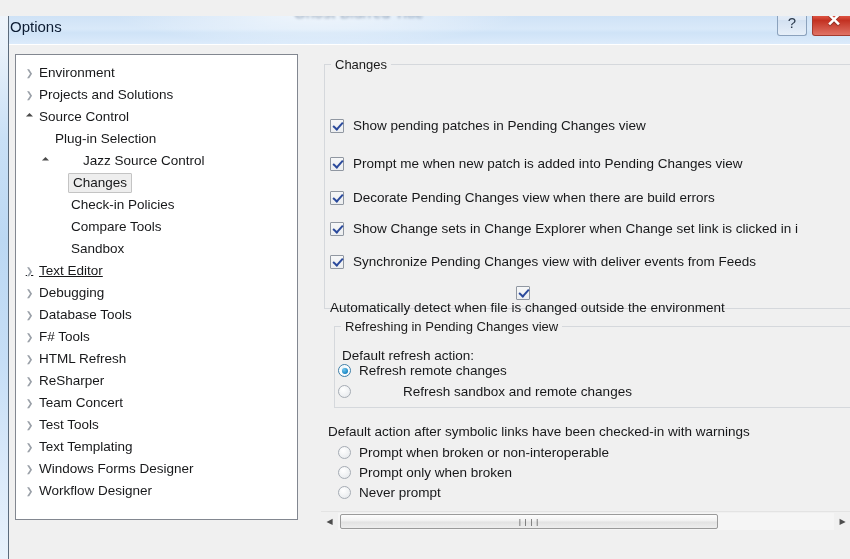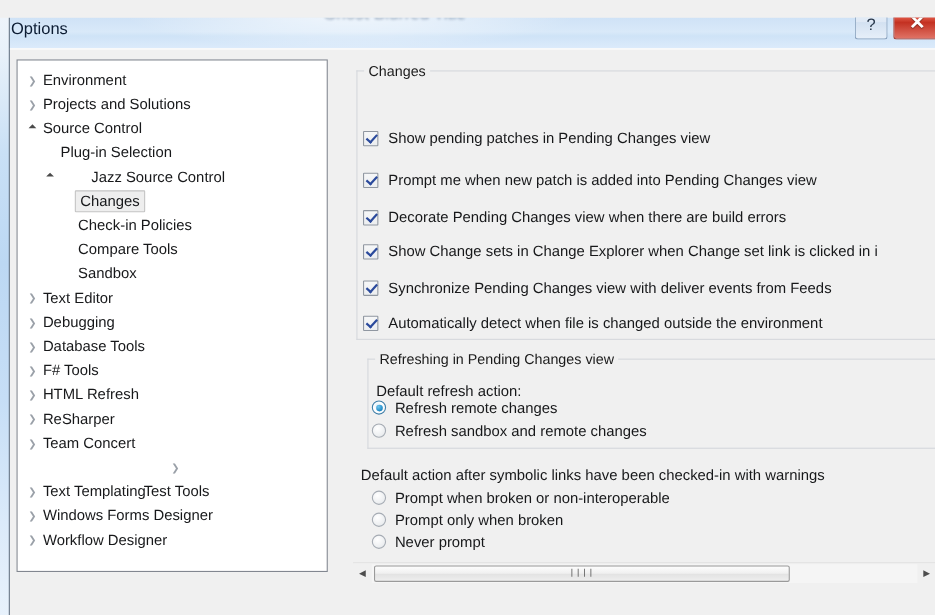--- a/index.html
+++ b/index.html
@@ -386,21 +386,21 @@
             <span class="tree-label">Check-in Policies</span>
           </div>
           <div class="tree-item" style="padding-left: 38px;">
             <span class="tw leaf"></span>
             <span class="tree-label">Compare Tools</span>
           </div>
           <div class="tree-item" style="padding-left: 38px;">
             <span class="tw leaf"></span>
             <span class="tree-label">Sandbox</span>
           </div>
-          <div class="tree-item" style="padding-left: 6px;">
+          <div class="tree-item" style="padding-left: 6px; text-decoration: underline;">
             <span class="tw collapsed"></span>
             <span class="tree-label">Text Editor</span>
           </div>
           <div class="tree-item" style="padding-left: 6px;">
             <span class="tw collapsed"></span>
             <span class="tree-label">Debugging</span>
           </div>
           <div class="tree-item" style="padding-left: 6px;">
             <span class="tw collapsed"></span>
             <span class="tree-label">Database Tools</span>
@@ -414,21 +414,21 @@
             <span class="tree-label">HTML Refresh</span>
           </div>
           <div class="tree-item" style="padding-left: 6px;">
             <span class="tw collapsed"></span>
             <span class="tree-label">ReSharper</span>
           </div>
           <div class="tree-item" style="padding-left: 6px;">
             <span class="tw collapsed"></span>
             <span class="tree-label">Team Concert</span>
           </div>
-          <div class="tree-item" style="padding-left: 6px; flex-direction: column;">
+          <div class="tree-item" style="padding-left: 6px;">
             <span class="tw collapsed"></span>
             <span class="tree-label">Test Tools</span>
           </div>
           <div class="tree-item" style="padding-left: 6px;">
             <span class="tw collapsed"></span>
             <span class="tree-label">Text Templating</span>
           </div>
           <div class="tree-item" style="padding-left: 6px;">
             <span class="tw collapsed"></span>
             <span class="tree-label">Windows Forms Designer</span>
@@ -459,36 +459,36 @@
             <span>Decorate Pending Changes view when there are build errors</span>
           </div>
           <div class="check-row" style="left: 18px; top: 167px;">
             <span class="cb checked"></span>
             <span>Show Change sets in Change Explorer when Change set link is clicked in i</span>
           </div>
           <div class="check-row" style="left: 18px; top: 200px;">
             <span class="cb checked"></span>
             <span>Synchronize Pending Changes view with deliver events from Feeds</span>
           </div>
-          <div class="check-row" style="left: 18px; top: 232px;">
+          <div class="check-row" style="left: 18px; top: 232px; flex-direction: column;">
             <span class="cb checked"></span>
             <span>Automatically detect when file is changed outside the environment</span>
           </div>
         </div>
 
       <div class="groupbox" id="gb-refresh">
         <div class="gb-title">Refreshing in Pending Changes view</div>
       </div>
       <div class="plain-label" id="refresh-sublabel" style="left:30px; top:294px;">Default refresh action:</div>
       <div id="refresh-radio-host">
           <div class="radio-row" style="left: 26px; top: 309px;">
             <span class="rb selected"></span>
             <span>Refresh remote changes</span>
           </div>
-          <div class="radio-row" style="left: 26px; top: 330px;">
+          <div class="radio-row" style="left: 26px; top: 330px; gap: 44px;">
             <span class="rb"></span>
             <span>Refresh sandbox and remote changes</span>
           </div>
         </div>
 
       <div class="plain-label" id="symlink-title" style="left:16px; top:370px;">Default action after symbolic links have been checked-in with warnings</div>
       <div id="symlink-radio-host">
           <div class="radio-row" style="left: 26px; top: 391px;">
             <span class="rb"></span>
             <span>Prompt when broken or non-interoperable</span>

